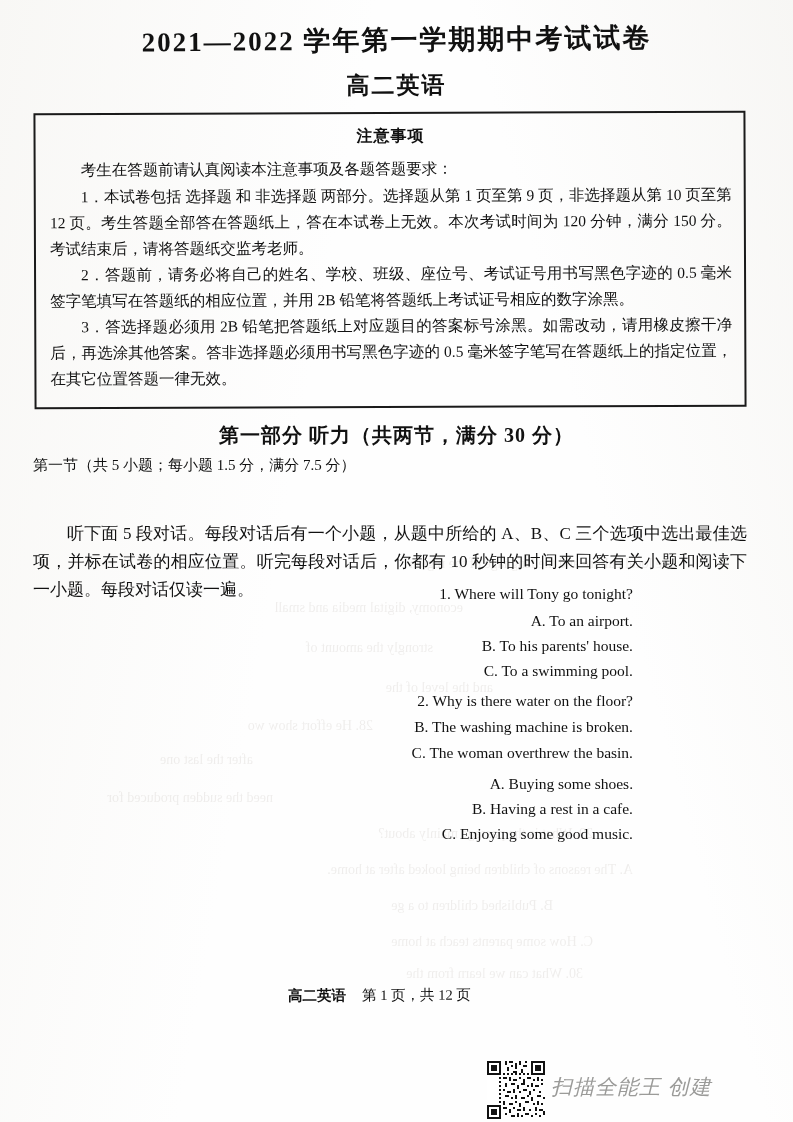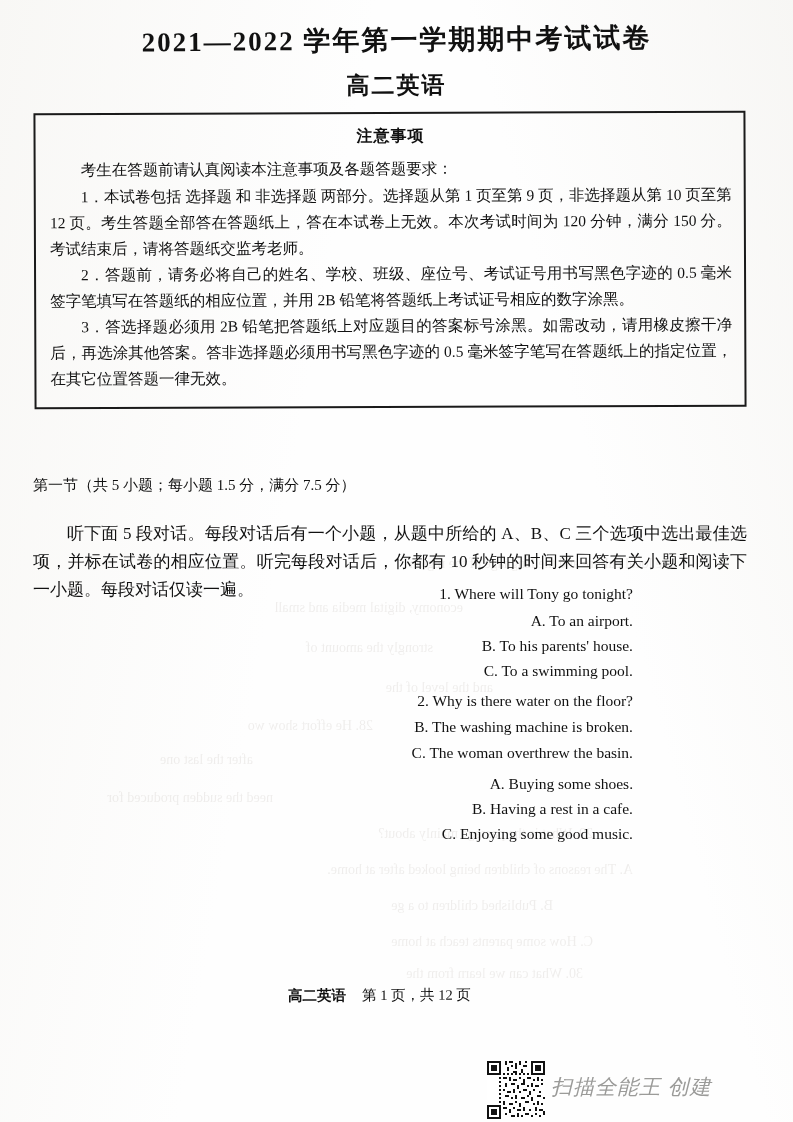--- a/index.html
+++ b/index.html
@@ -101,21 +101,21 @@
     text-align: center;
     font-size: 20px;
     font-weight: 700;
     letter-spacing: 1px;
   }
 
   
   .section-label {
     position: absolute;
     left: 33px;
-    top: 476px;
+    top: 456px;
     font-size: 15px;
   }
   .section-directions {
     position: absolute;
     left: 33px;
     top: 520px;
     width: 714px;
     font-size: 17px;
     line-height: 1.64;
     text-indent: 2em;
@@ -216,20 +216,21 @@
 
   <div class="notice-box"></div>
   <div class="notice-inner">
     <div class="notice-title">注意事项</div>
     <div class="notice-lead">考生在答题前请认真阅读本注意事项及各题答题要求：</div>
     <p class="notice-item">1．本试卷包括 选择题 和 非选择题 两部分。选择题从第 1 页至第 9 页，非选择题从第 10 页至第 12 页。考生答题全部答在答题纸上，答在本试卷上无效。本次考试时间为 120 分钟，满分 150 分。考试结束后，请将答题纸交监考老师。</p>
     <p class="notice-item">2．答题前，请务必将自己的姓名、学校、班级、座位号、考试证号用书写黑色字迹的 0.5 毫米签字笔填写在答题纸的相应位置，并用 2B 铅笔将答题纸上考试证号相应的数字涂黑。</p>
     <p class="notice-item">3．答选择题必须用 2B 铅笔把答题纸上对应题目的答案标号涂黑。如需改动，请用橡皮擦干净后，再选涂其他答案。答非选择题必须用书写黑色字迹的 0.5 毫米签字笔写在答题纸上的指定位置，在其它位置答题一律无效。</p>
   </div>
 
+  <div class="part-header">第一部分 听力（共两节，满分 30 分）</div>
 
   <div class="section-label">第一节（共 5 小题；每小题 1.5 分，满分 7.5 分）</div>
   <div class="section-directions">听下面 5 段对话。每段对话后有一个小题，从题中所给的 A、B、C 三个选项中选出最佳选项，并标在试卷的相应位置。听完每段对话后，你都有 10 秒钟的时间来回答有关小题和阅读下一小题。每段对话仅读一遍。</div>
 
   <div class="question-list" id="question-list">
       <div class="question">
         <div class="q-stem">1. Where will Tony go tonight?</div>
         <div class="q-option">A. To an airport.</div>
         <div class="q-option">B. To his parents' house.</div>
         <div class="q-option">C. To a swimming pool.</div>

